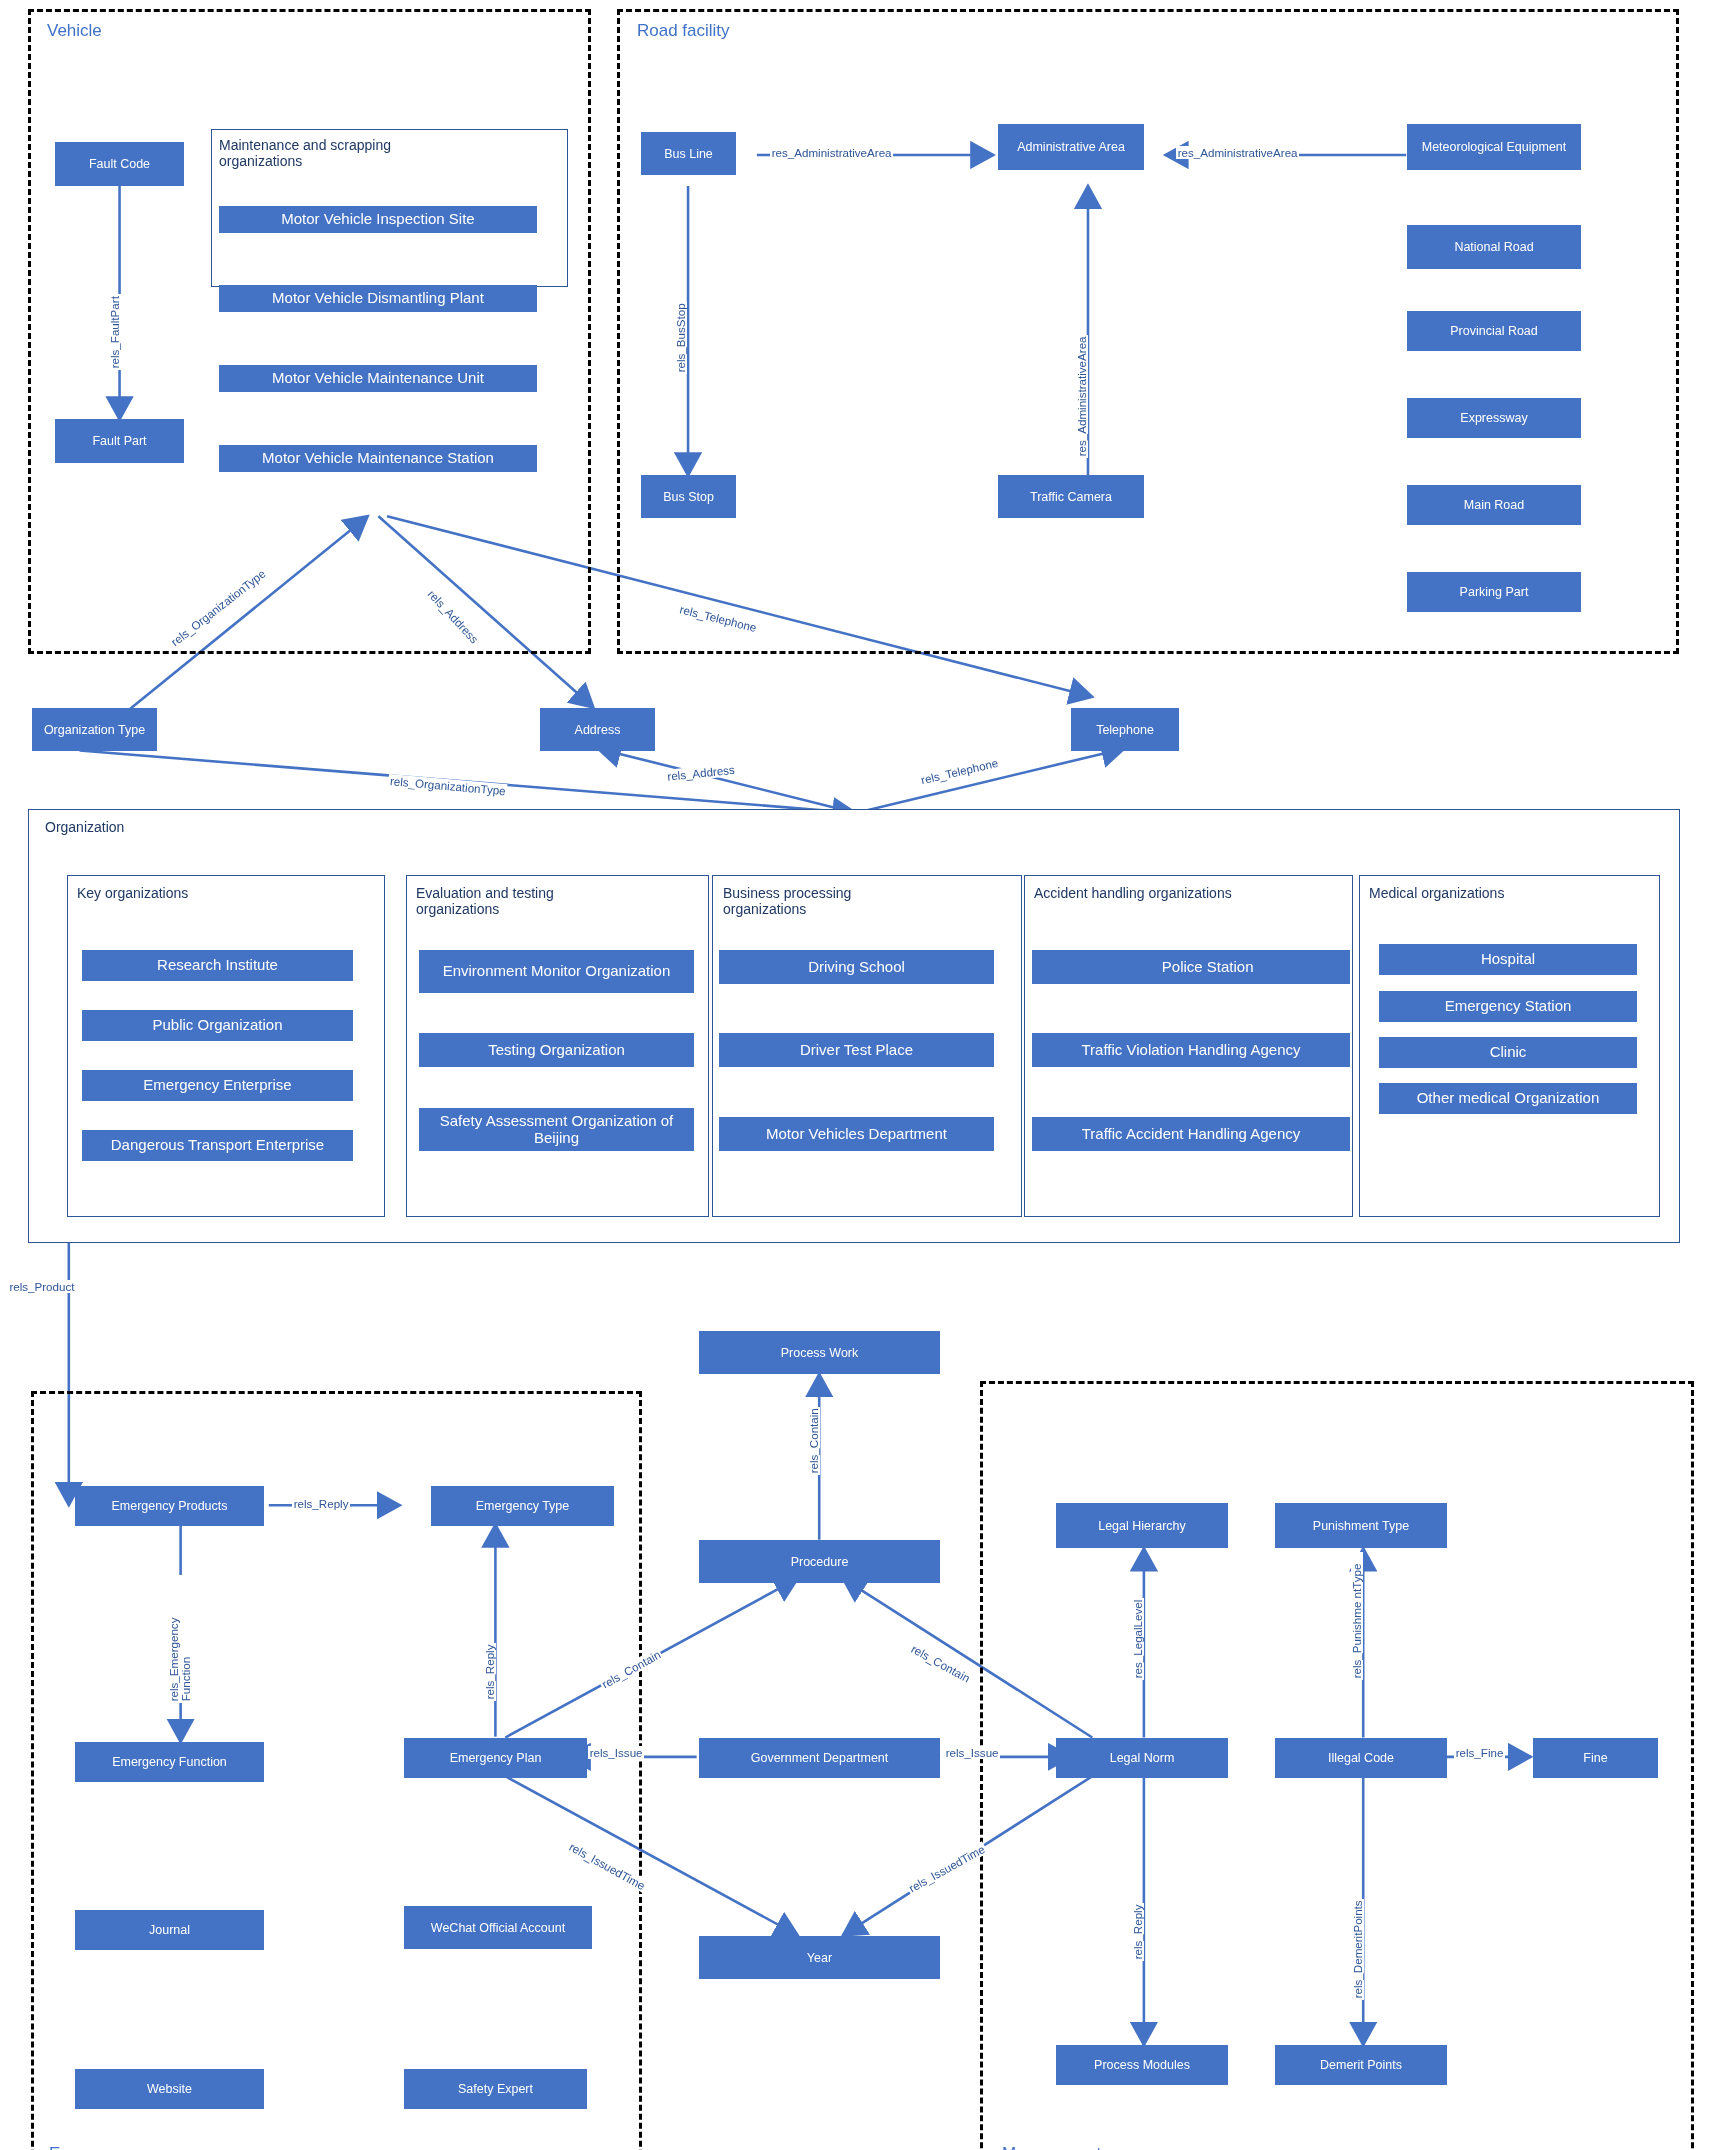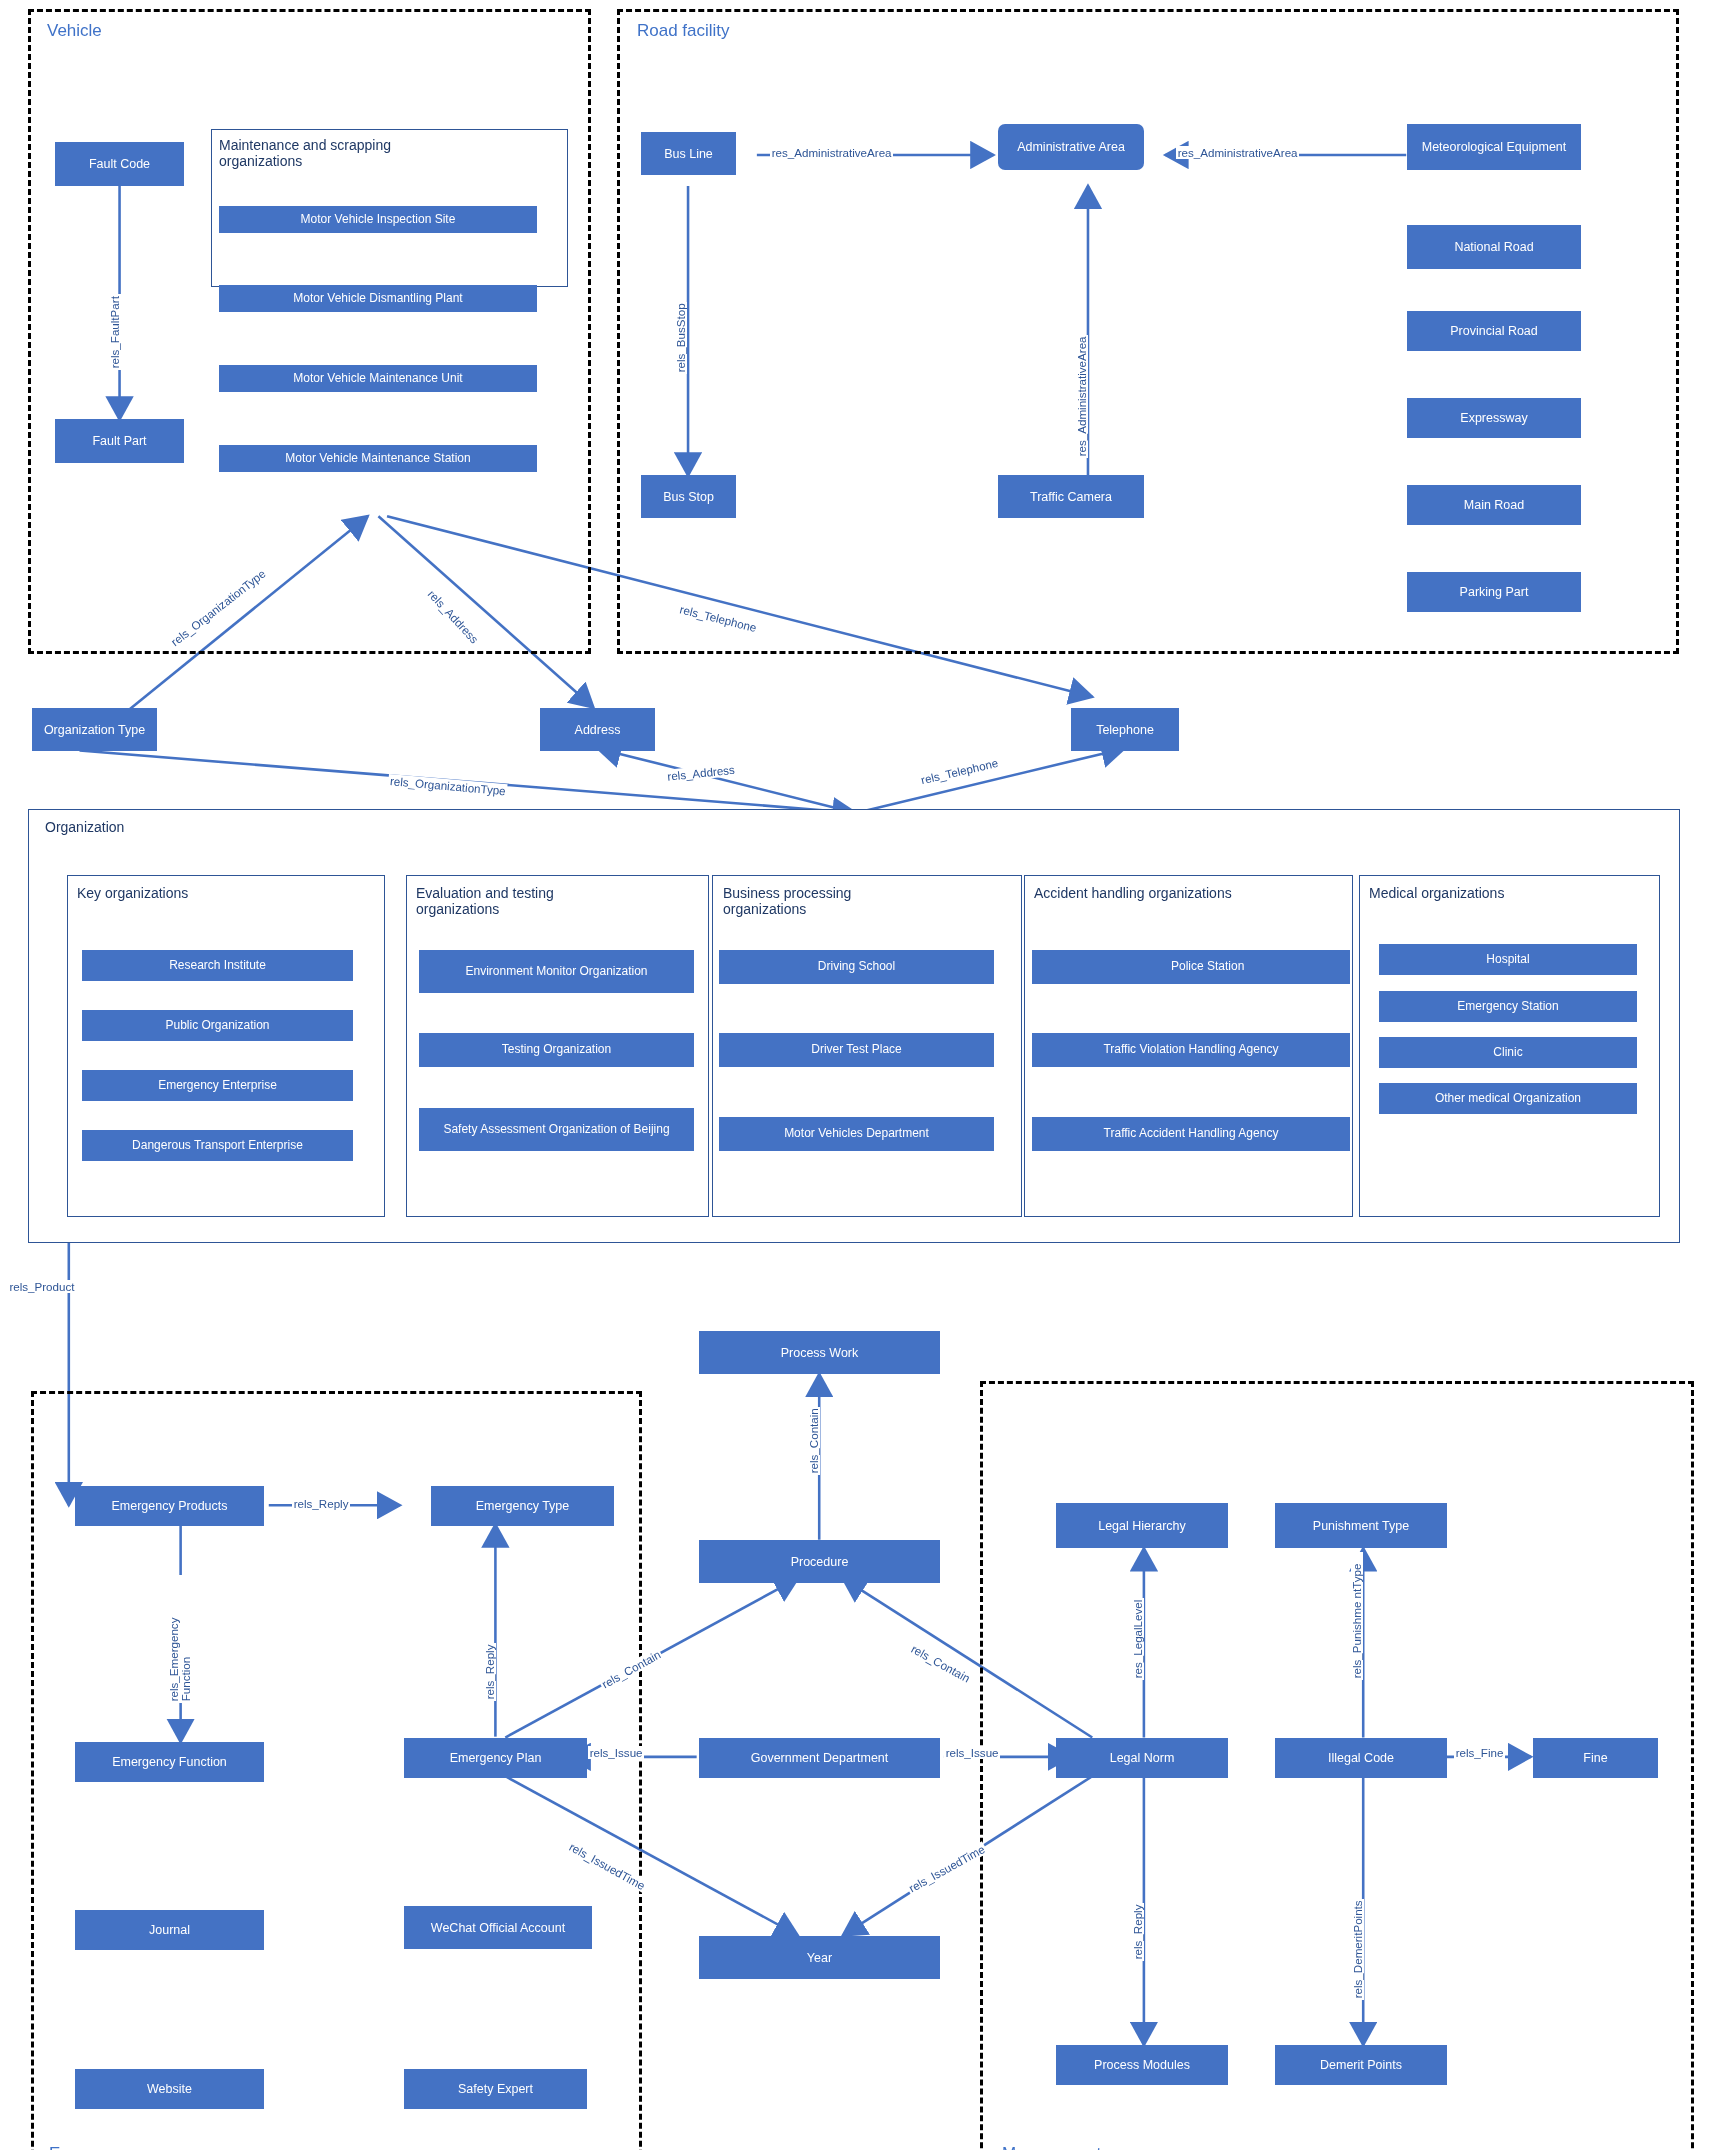--- a/index.html
+++ b/index.html
@@ -12,21 +12,21 @@
   .group-title{position:absolute;color:#3F72C8;font-size:17px;white-space:nowrap;}
 
   
   .frame{position:absolute;border:1.3px solid #2E5596;box-sizing:border-box;background:#ffffff;}
   .frame-title{position:absolute;color:#1F3864;font-size:14px;line-height:1.15;white-space:pre-line;}
 
   
   .node{position:absolute;background:#4472C4;color:#ffffff;display:flex;align-items:center;
         justify-content:center;text-align:center;font-size:12.5px;line-height:1.12;
         box-sizing:border-box;padding:0.9px 2.6px;}
-  .node.small{font-size:12px;}
+  .node.small{font-size:15px;}
 
   .edge-label{position:absolute;color:#2E5596;font-size:11.6px;white-space:nowrap;
               transform-origin:0 0;background:#ffffff;padding:0 1.7px;}
 </style>
 </head>
 <body>
 
 <div id="stage">
 
   <svg id="wires" viewBox="0 0 4002 5136">
@@ -115,21 +115,21 @@
 
   <div class="frame" style="left:211px;top:129px;width:357px;height:158px;"></div>
   <div class="frame-title" style="left:219px;top:137px;width:241px;">Maintenance and scrapping organizations</div>
   <div class="node small" style="left:219px;top:206px;width:318px;height:27px;">Motor Vehicle Inspection Site</div>
   <div class="node small" style="left:219px;top:285px;width:318px;height:27px;">Motor Vehicle Dismantling Plant</div>
   <div class="node small" style="left:219px;top:365px;width:318px;height:27px;">Motor Vehicle Maintenance Unit</div>
   <div class="node small" style="left:219px;top:445px;width:318px;height:27px;">Motor Vehicle Maintenance Station</div>
 
   <div class="node" style="left:641px;top:132px;width:95px;height:43px;">Bus Line</div>
   <div class="node" style="left:641px;top:475px;width:95px;height:43px;">Bus Stop</div>
-  <div class="node" style="left:998px;top:124px;width:146px;height:46px;border-radius:7px;">Administrative Area</div>
+  <div class="node" style="left:998px;top:124px;width:146px;height:46px;">Administrative Area</div>
   <div class="node" style="left:998px;top:475px;width:146px;height:43px;">Traffic Camera</div>
 
   <div class="edge-label" style="left:770px;top:146px;">res_AdministrativeArea</div>
   <div class="edge-label" style="left:674px;top:374px;transform:rotate(-90deg);">rels_BusStop</div>
   <div class="edge-label" style="left:1075px;top:458px;transform:rotate(-90deg);">res_AdministrativeArea</div>
   <div class="edge-label" style="left:1176px;top:146px;">res_AdministrativeArea</div>
 
   <div class="node" style="left:1407px;top:124px;width:174px;height:46px;">Meteorological Equipment</div>
   <div class="node" style="left:1407px;top:225px;width:174px;height:44px;">National Road</div>
   <div class="node" style="left:1407px;top:311px;width:174px;height:40px;">Provincial Road</div>

